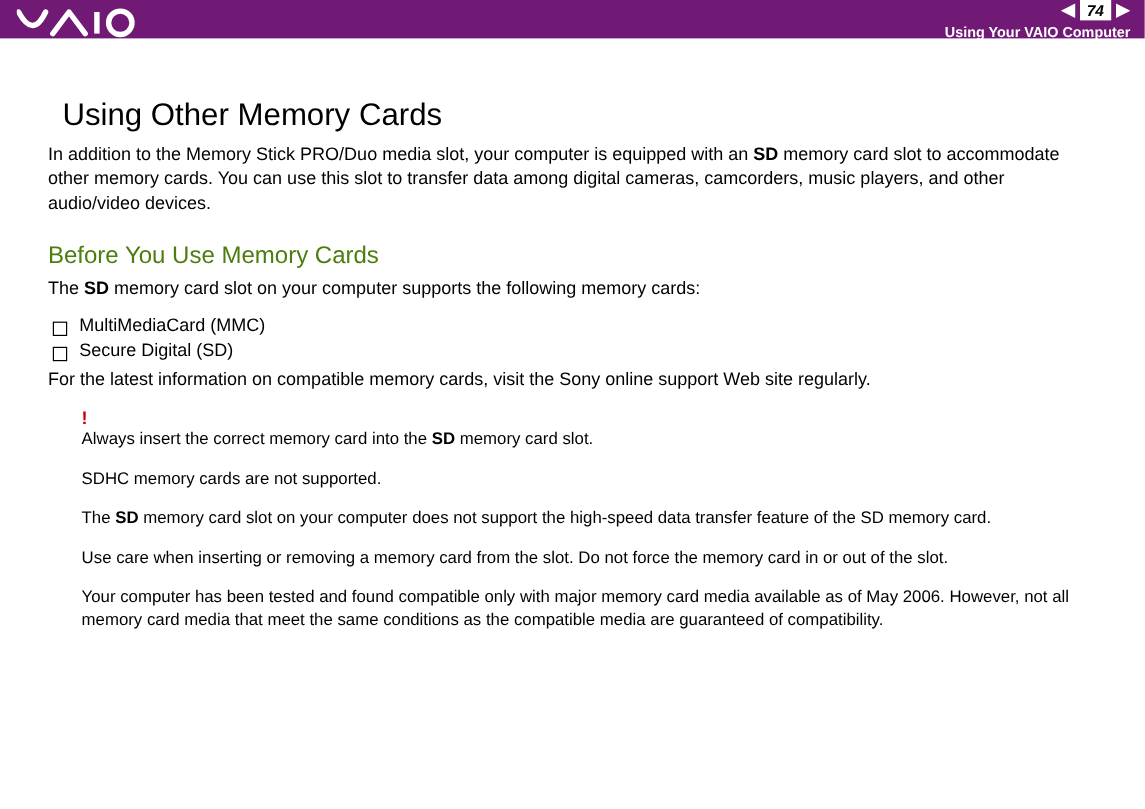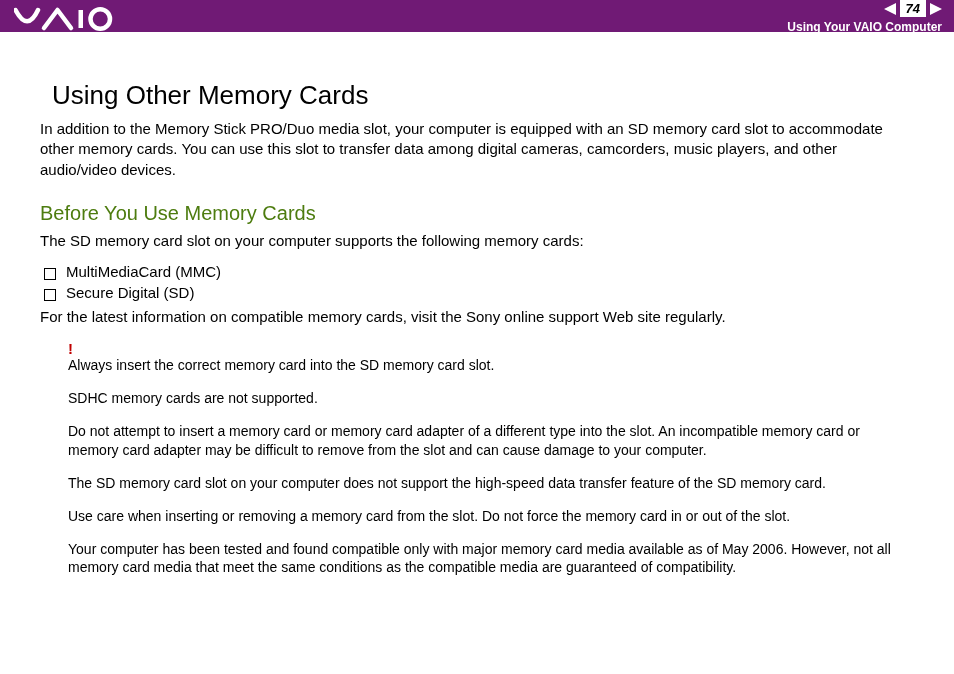--- a/index.html
+++ b/index.html
@@ -109,21 +109,21 @@
     font-weight: bold;
     font-size: 15px;
     line-height: 1;
   }
   .notice {
     font-size: 14px;
     line-height: 1.35;
     margin: 0 0 14px 0;
     font-stretch: condensed;
   }
-  b { font-weight: normal; }
+  b { font-weight: bold; }
 </style>
 </head>
 <body>
 
 <div class="header">
   <svg class="logo" viewBox="0 0 170 40" aria-hidden="true">
     <path d="M2 8 Q 18 38 32 8" stroke="#fff" stroke-width="6" fill="none" stroke-linecap="round"></path>
     <path d="M40 32 L58 8 L76 32" stroke="#fff" stroke-width="6" fill="none" stroke-linecap="round" stroke-linejoin="round"></path>
     <rect x="86" y="8" width="6" height="24" fill="#fff"></rect>
     <circle cx="115" cy="20" r="13" stroke="#fff" stroke-width="6" fill="none"></circle>
@@ -162,21 +162,20 @@
   </div>
 
   <p class="body-text">For the latest information on compatible memory cards, visit the Sony online support Web site regularly.</p>
 
   <div class="notice-block">
     <div class="bang">!</div>
     <p class="notice">
       <span>Always insert the correct memory card into the </span><b>SD</b><span> memory card slot.</span>
     </p>
     <p class="notice">SDHC memory cards are not supported.</p>
-    <p class="notice">Do not attempt to insert a memory card or memory card adapter of a different type into the slot. An incompatible memory card or memory card adapter may be difficult to remove from the slot and can cause damage to your computer.</p>
     <p class="notice">
       <span>The </span><b>SD</b><span> memory card slot on your computer does not support the high-speed data transfer feature of the SD memory card.</span>
     </p>
     <p class="notice">Use care when inserting or removing a memory card from the slot. Do not force the memory card in or out of the slot.</p>
     <p class="notice">Your computer has been tested and found compatible only with major memory card media available as of May 2006. However, not all memory card media that meet the same conditions as the compatible media are guaranteed of compatibility.</p>
   </div>
 
 </div>
 
 </body></html>

